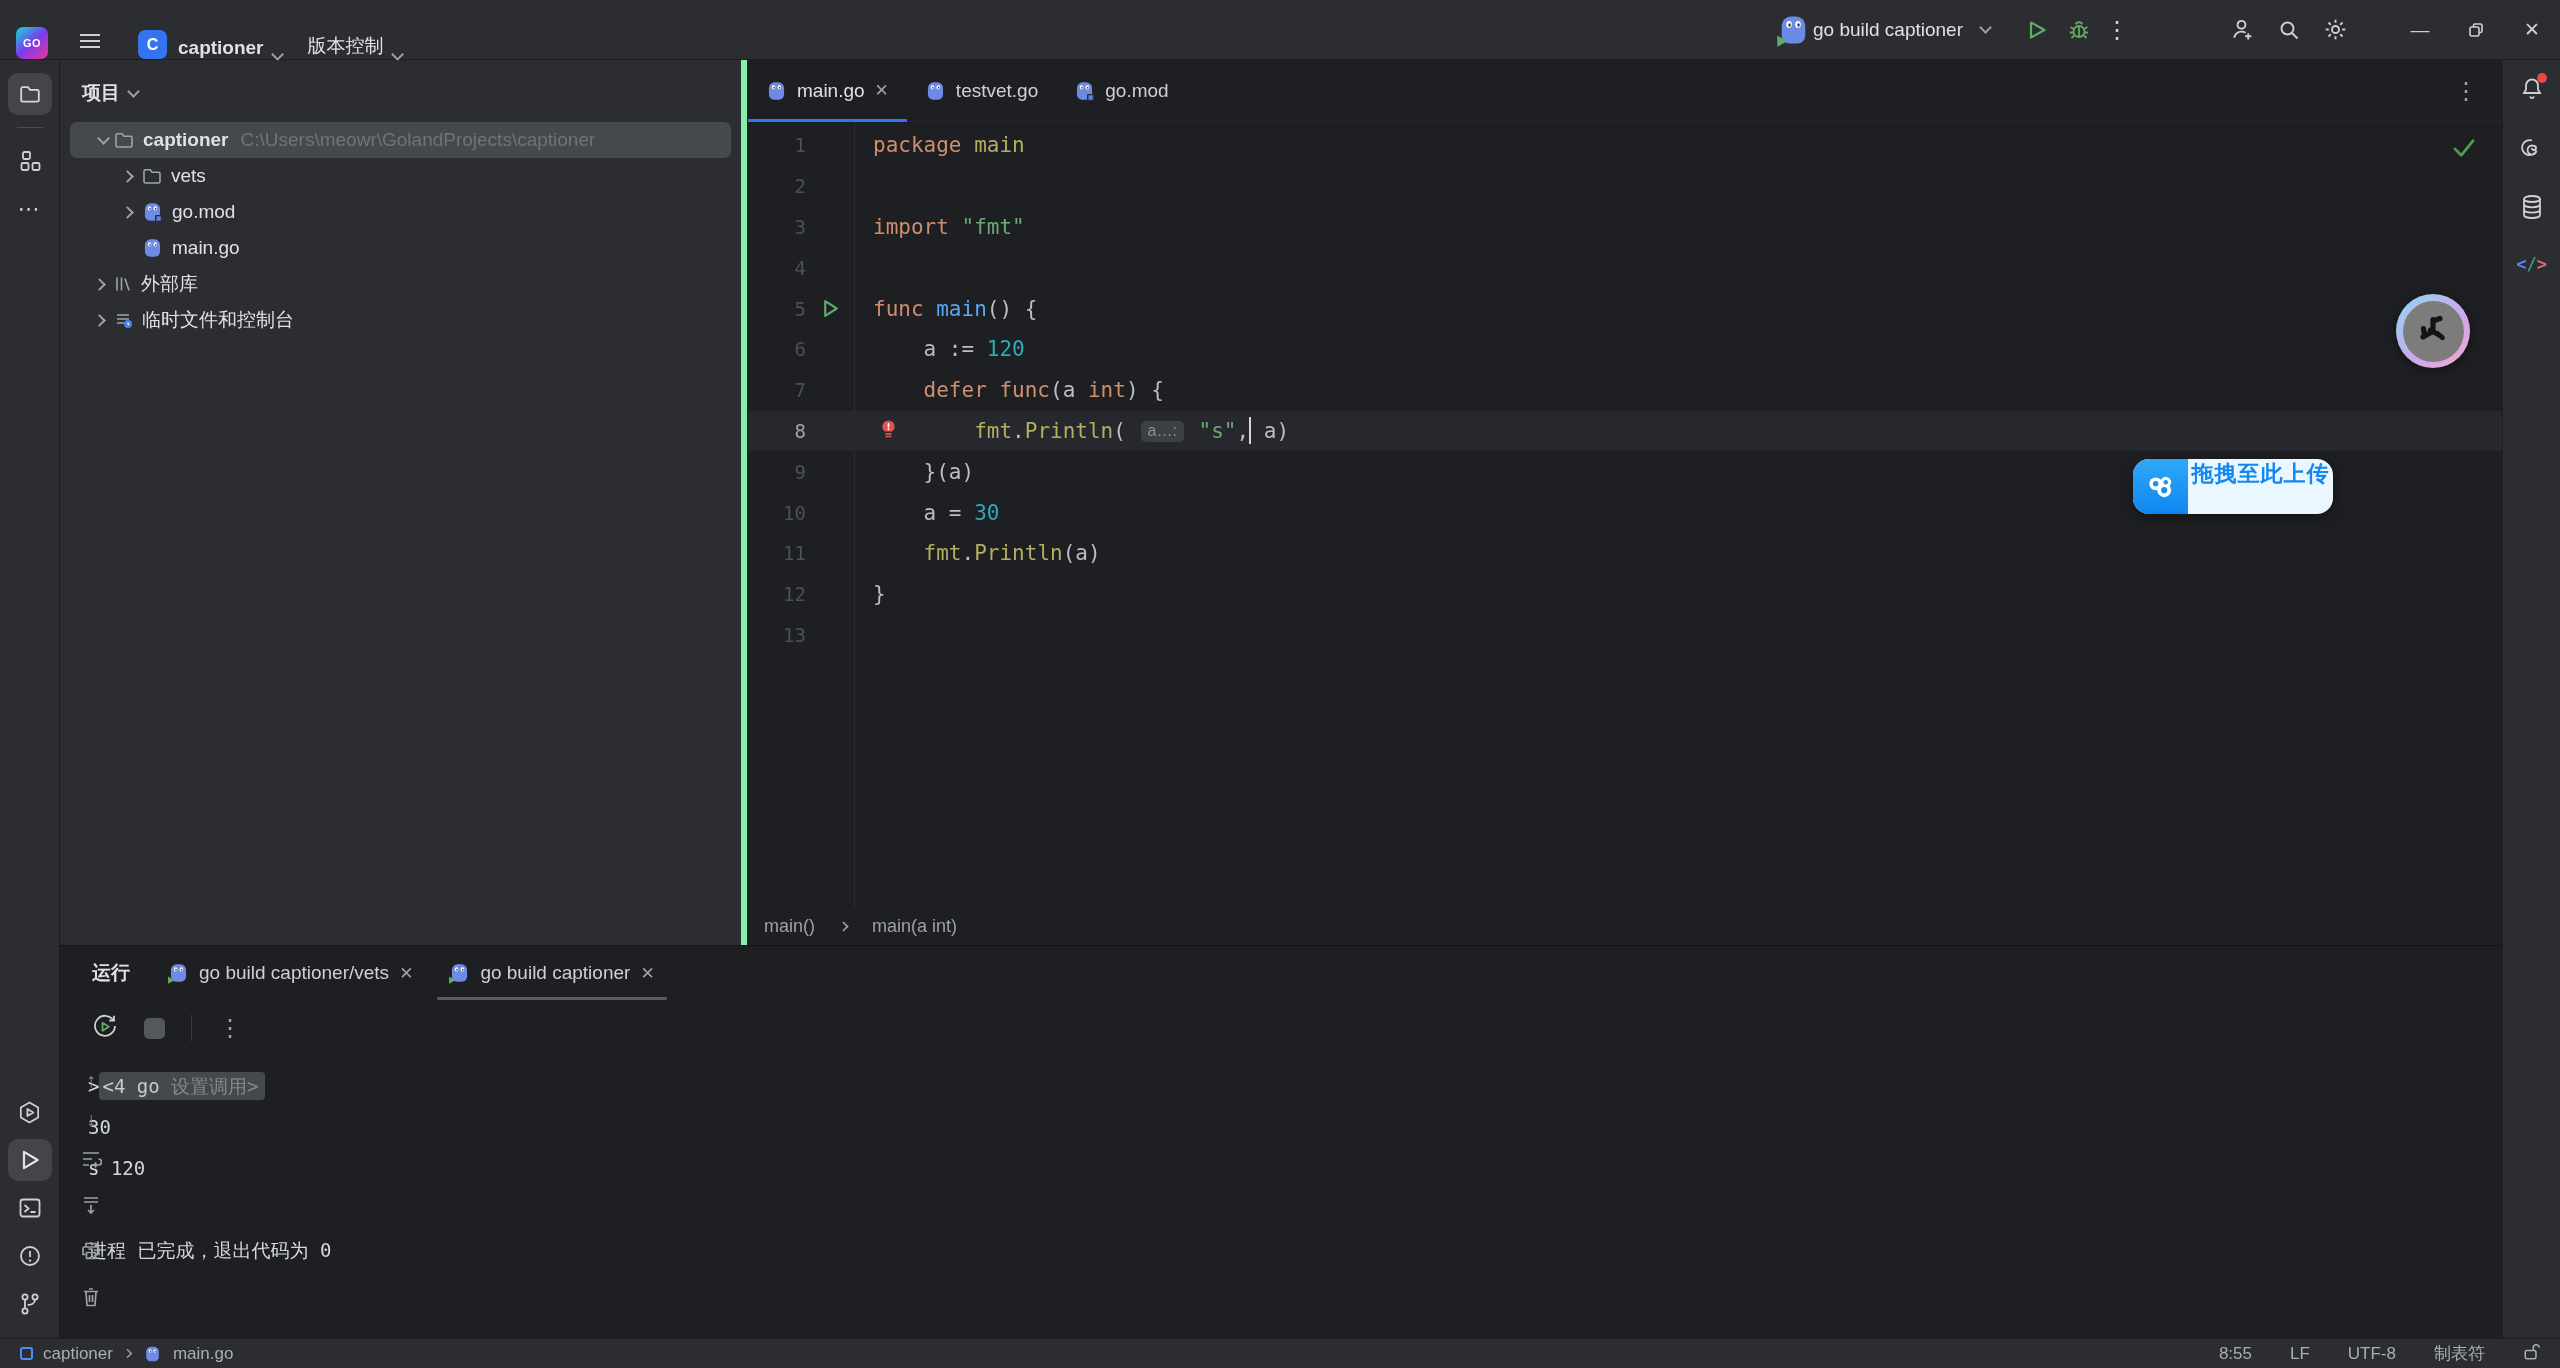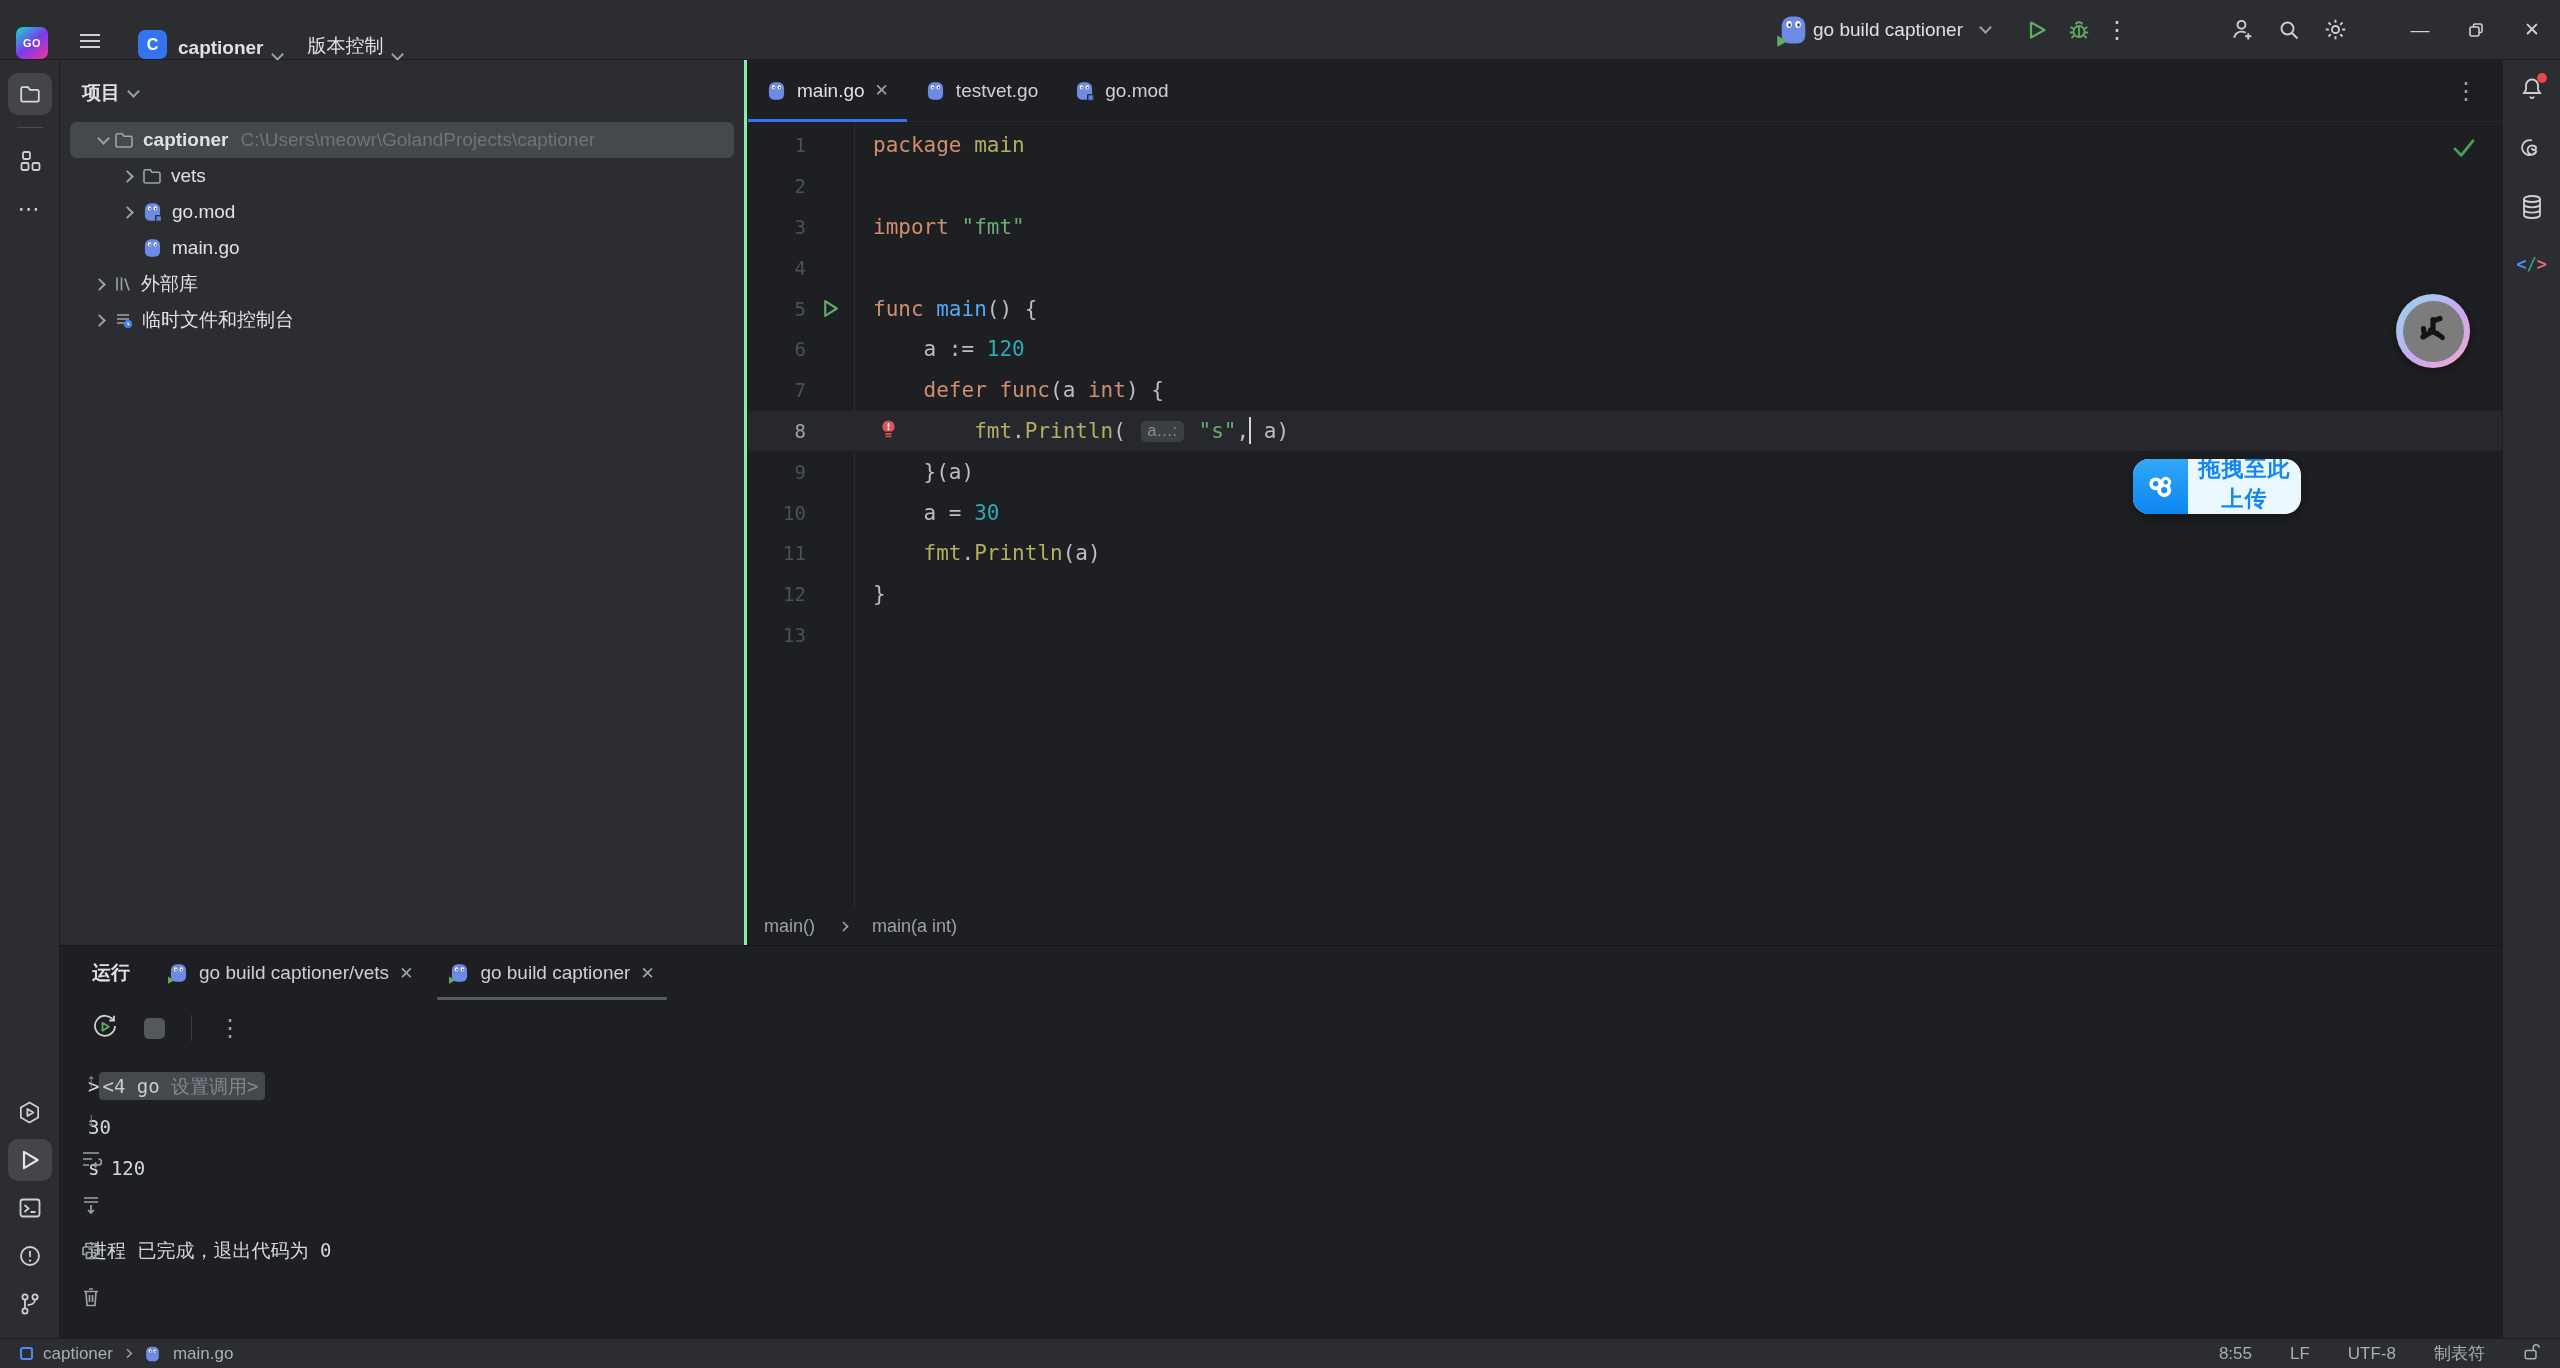--- a/index.html
+++ b/index.html
@@ -66,21 +66,21 @@
   }
   .strip-btn { width:44px; height:42px; border-radius:10px; display:flex; align-items:center; justify-content:center; margin:3px 0; }
   .strip-btn.active { background:#43454A; }
   .strip-divider { width:26px; height:1px; background:#4A4C52; margin:9px 0; }
   .strip-bottom { margin-top:auto; display:flex; flex-direction:column; align-items:center; }
   .dots { color:#CED0D6; font-size:22px; letter-spacing:2px; }
 
   
   .project {
     position:absolute; left:60px; top:60px; width:687px; height:885px;
-    background:#2B2D30; border-right:3px solid #86efac;
+    background:#2B2D30; border-right:6px solid #86efac;
   }
   .prj-header { display:flex; align-items:center; padding:20px 16px 16px 22px; font-weight:700; }
   .tree { }
   .tree-row { height:36px; display:flex; align-items:center; color:#DFE1E5; }
   .tree-row .twisty { width:26px; display:flex; align-items:center; justify-content:center; flex:none; }
   .tree-row .t-icon { margin:0 9px 0 2px; display:flex; flex:none; }
   .tree-row .path { margin-left:12px; color:#6F737A; white-space:nowrap; overflow:hidden; }
   .row-sel { background:#45484D; border-radius:7px; margin:0 10px; padding-left:16px; }
   .lvl0 { padding-left:26px; }
   .lvl1 { padding-left:54px; }
@@ -164,22 +164,22 @@
 
   
   .ai-float {
     position:absolute; left:2396px; top:294px; width:74px; height:74px; border-radius:50%;
     background:linear-gradient(135deg,#8FD8EC,#C9A9F0 55%,#F3A8C6);
     display:flex; align-items:center; justify-content:center; box-shadow:0 2px 10px rgba(0,0,0,.45);
   }
   .ai-inner { width:61px; height:61px; border-radius:50%; background:#7C7C7C;
     display:flex; align-items:center; justify-content:center; }
   .upload-float {
-    position:absolute; left:2133px; top:459px; width:168px; height:55px; border-radius:16px;
-    background:#EAF7FF; display:flex; align-items:flex-end; box-shadow:0 3px 12px rgba(0,0,0,.4); overflow:hidden;
+    position:absolute; left:2133px; top:459px; width:200px; height:55px; border-radius:16px;
+    background:#EAF7FF; display:flex; align-items:flex-start; box-shadow:0 3px 12px rgba(0,0,0,.4); overflow:hidden;
   }
   .upload-ico { width:55px; height:55px; flex:none; border-radius:12px 0 0 12px;
     background:linear-gradient(180deg,#2FA8F8,#0E86F0);
     display:flex; align-items:center; justify-content:center; }
   .upload-text { flex:1; text-align:center; color:#1287F2; font-weight:700; font-size:22px; letter-spacing:1px; }
 </style>
 </head>
 <body>
 
 <div id="root">

